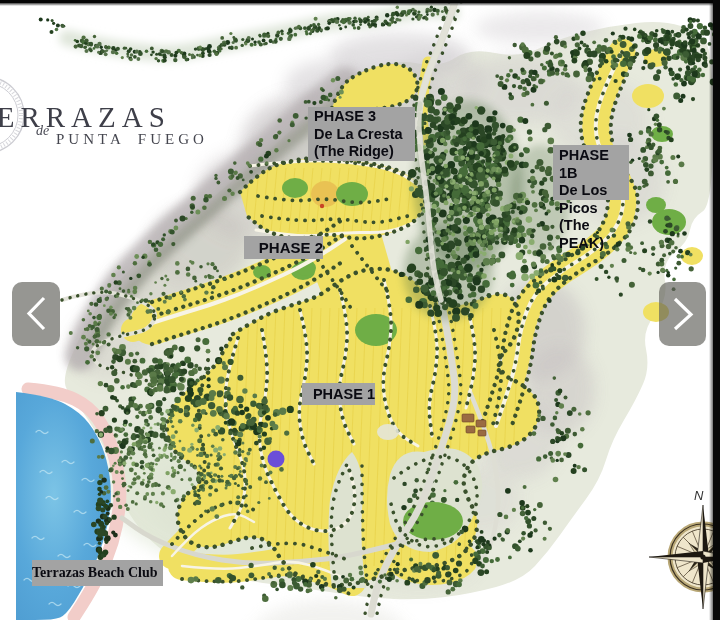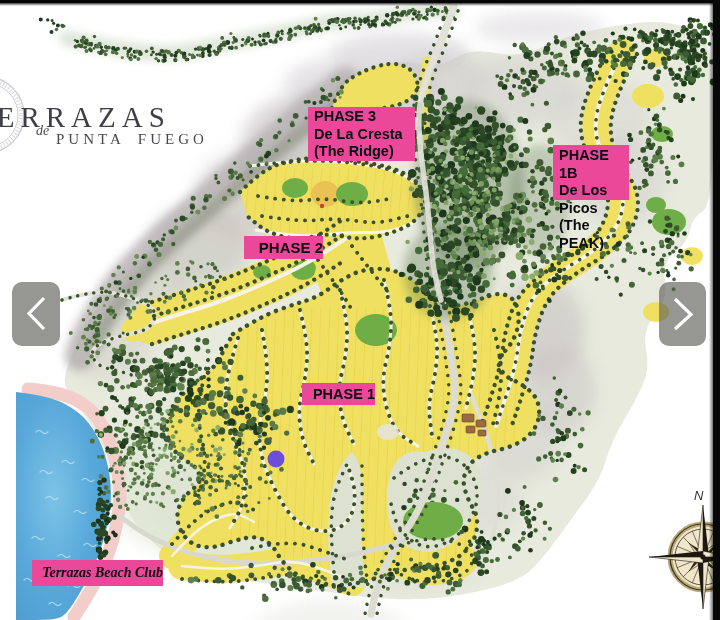--- a/index.html
+++ b/index.html
@@ -1,12 +1,12 @@
 <!DOCTYPE html>
-<html><head><meta charset="utf-8"><style>html,body{margin:0;padding:0;background:#fff;}*{font-family:"Liberation Sans",sans-serif;}.lb{position:absolute;background:#ec4899;color:#0b0b12;font-weight:bold;}</style></head><body>
+<html><head><meta charset="utf-8"><style>html,body{margin:0;padding:0;background:#fff;}*{font-family:"Liberation Sans",sans-serif;}.lb{position:absolute;background:#a3a3a3;color:#0b0b12;font-weight:bold;}</style></head><body>
 <div style="position:relative;width:720px;height:620px;overflow:hidden;background:#ffffff">
     <svg width="720" height="620" viewBox="0 0 720 620" style="position:absolute;left:0;top:0">
       <defs>
         <filter id="bl8" x="-40%" y="-40%" width="180%" height="180%">
           <feGaussianBlur stdDeviation="8"></feGaussianBlur>
         </filter>
         <filter id="bl4" x="-40%" y="-40%" width="180%" height="180%">
           <feGaussianBlur stdDeviation="4"></feGaussianBlur>
         </filter>
         <filter id="bl2" x="-40%" y="-40%" width="180%" height="180%">
@@ -3044,21 +3044,21 @@
         <circle cx="-14" cy="53" r="35" stroke-width="4" stroke-dasharray="1 2.2" opacity="0.8"></circle>
       </g>
     </svg>
     <div style="position:absolute;left:-27px;top:101px;font-family:'Liberation Serif',serif;font-size:29px;letter-spacing:6px;color:#3e3f49;white-space:nowrap">TERRAZAS</div>
     <div style="position:absolute;left:36px;top:123px;font-family:'Liberation Serif',serif;font-style:italic;font-size:14px;color:#4a4b55;white-space:nowrap">de</div>
     <div style="position:absolute;left:56px;top:131px;font-family:Liberation Serif, serif;font-size:15px;letter-spacing:4px;color:#45464f;white-space:nowrap">PUNTA  FUEGO</div>
     <div class="lb" style="left:308px;top:107px;width:107px;height:54px;font-size:14.5px;line-height:17.5px;padding:1px 0 0 6px;box-sizing:border-box">PHASE 3<br>De La Cresta<br>(The Ridge)</div>
     <div class="lb" style="left:553px;top:145px;width:76px;height:55px;font-size:14.5px;line-height:17.5px;padding:2px 0 0 6px;box-sizing:border-box">PHASE 1B<br>De Los Picos<br>(The PEAK)</div>
     <div class="lb" style="left:244px;top:236px;width:79px;height:23px;font-size:15px;line-height:23px;text-align:right">PHASE 2</div>
     <div class="lb" style="left:302px;top:383px;width:73px;height:22px;font-size:14.5px;line-height:22px;text-align:right">PHASE 1</div>
-    <div class="lb" style="left:32px;top:560px;width:131px;height:26px;font-family:'Liberation Serif',serif;font-style:italic;font-size:14px;line-height:26px;text-align:right;white-space:nowrap">Terrazas Beach Club</div>
+    <div class="lb" style="left:32px;top:560px;width:131px;height:26px;font-family:'Liberation Serif',serif;font-size:14px;line-height:26px;text-align:left;white-space:nowrap">Terrazas Beach Club</div>
     <div style="position:absolute;left:12px;top:282px;width:48px;height:64px;border-radius:10px;background:rgba(96,96,90,0.66)"></div>
     <svg width="48" height="64" viewBox="0 0 48 64" style="position:absolute;left:12px;top:282px">
       <path d="M32 16 L17 31.5 L32 47" fill="none" stroke="#fff" stroke-width="3.2"></path>
     </svg>
     <div style="position:absolute;left:659px;top:282px;width:47px;height:64px;border-radius:10px;background:rgba(96,96,90,0.66)"></div>
     <svg width="47" height="64" viewBox="0 0 47 64" style="position:absolute;left:659px;top:282px">
       <path d="M16 17 L32 32.5 L16 47" fill="none" stroke="#fff" stroke-width="3.2"></path>
     </svg>
     <div style="position:absolute;left:0;top:0;width:720px;height:3px;background:#050505"></div>
     <div style="position:absolute;left:0;top:3px;width:720px;height:3px;background:linear-gradient(#444,rgba(255,255,255,0))"></div>

